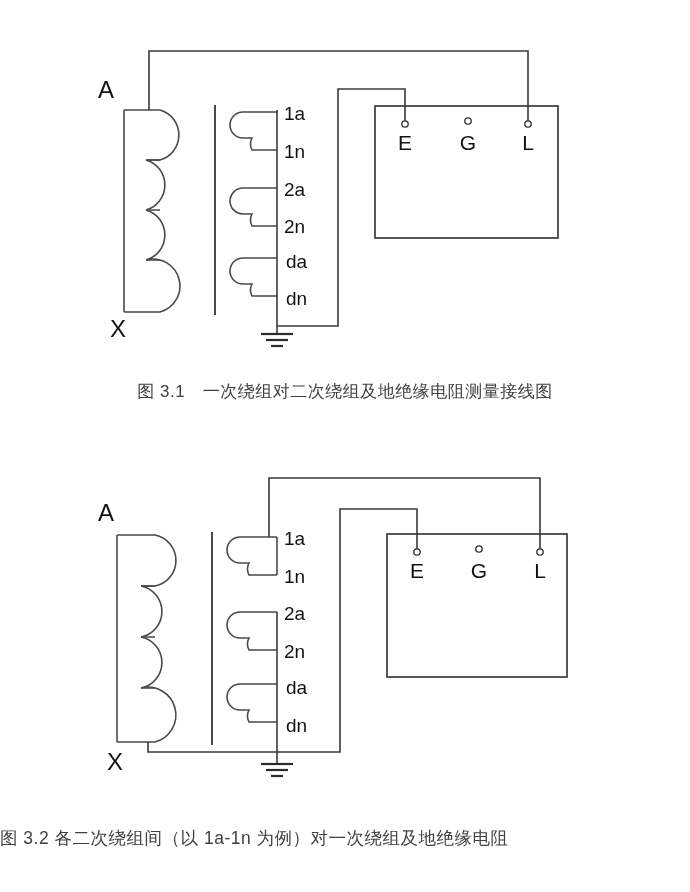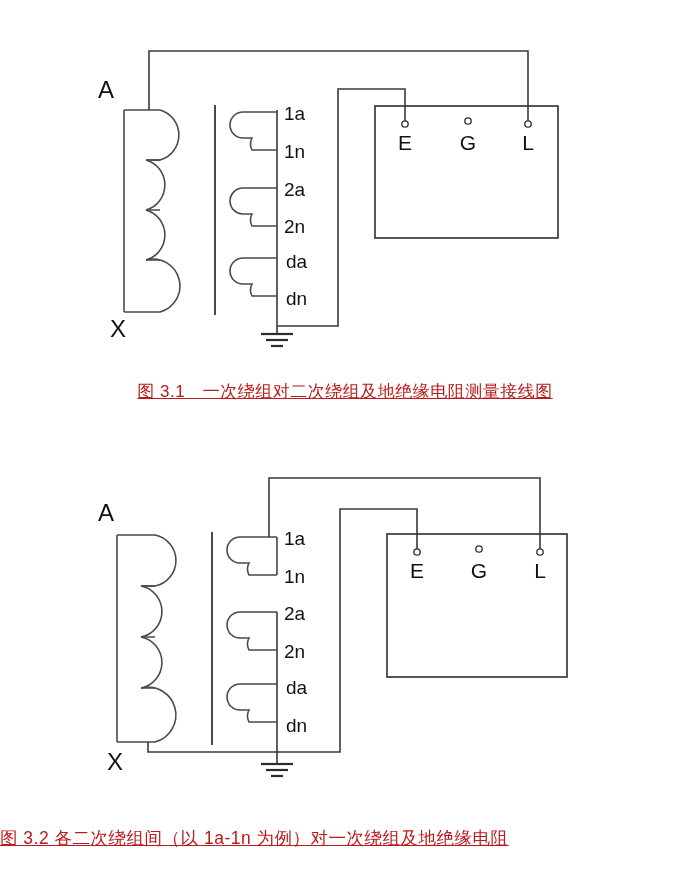--- a/index.html
+++ b/index.html
@@ -32,23 +32,22 @@
     display: block;
   }
 
   .caption {
     position: absolute;
     left: 0;
     width: 690px;
     text-align: center;
     font-size: 17px;
     letter-spacing: 0.5px;
-    color: #b91c1c;
+    color: #404040;
     white-space: pre;
-    text-decoration: underline;
   }
   #caption-1 { top: 380px; }
 
   #caption-2 {
     top: 826px;
     text-align: left;
     box-sizing: border-box;
     font-size: 17.5px;
   }
 

